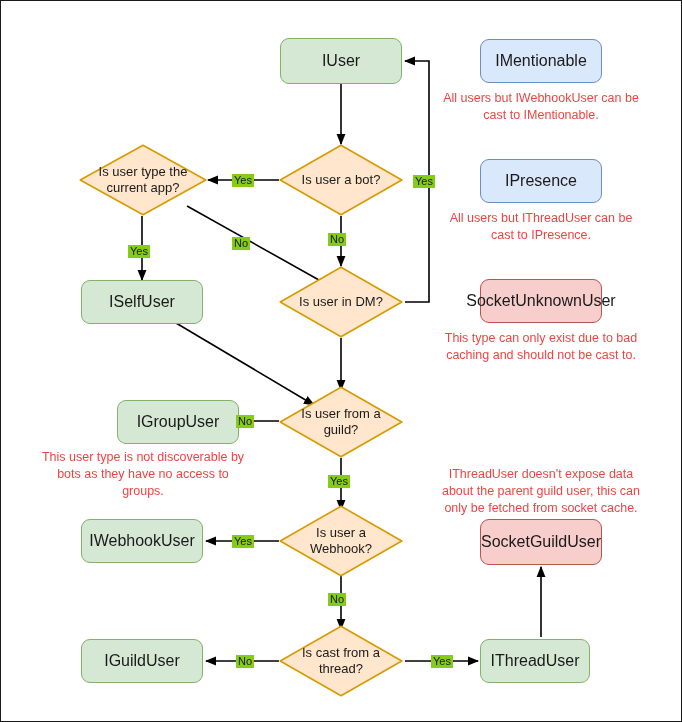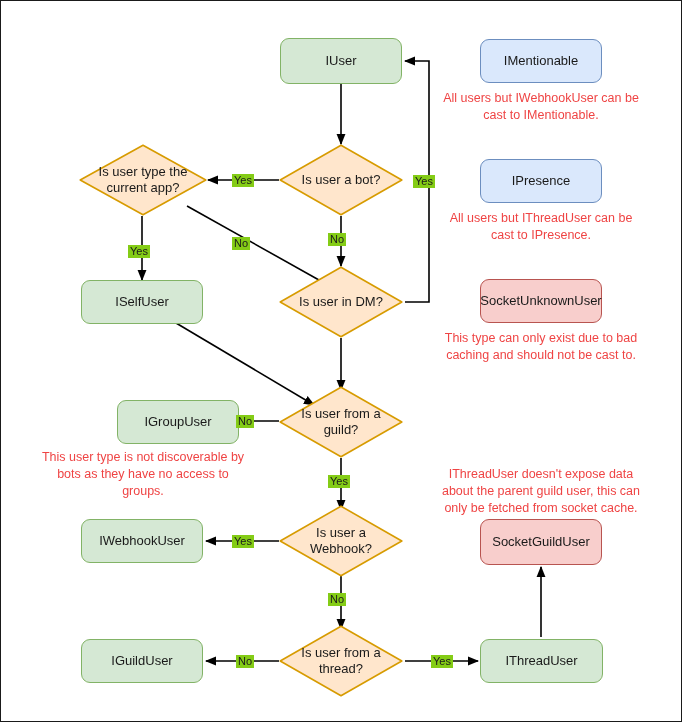--- a/index.html
+++ b/index.html
@@ -28,21 +28,21 @@
     height: 722px;
     pointer-events: none;
   }
   .node {
     position: absolute;
     box-sizing: border-box;
     display: flex;
     align-items: center;
     justify-content: center;
     text-align: center;
-    font-size: 13px;
+    font-size: 16px;
     line-height: 1.25;
     color: #1a1a1a;
     border-radius: 9px;
     border-width: 1.5px;
     border-style: solid;
     z-index: 3;
   }
   .node.green  { background: #d5e8d4; border-color: #82b366; }
   .node.blue   { background: #dae8fc; border-color: #6c8ebf; text-align: center; }
   .node.red    { background: #f8cecc; border-color: #b85450; }
@@ -150,21 +150,21 @@
   </div>
 
   <div class="node green" style="left:80px; top:518px; width:122px; height:44px;">
     <span>IWebhookUser</span>
   </div>
 
   <div class="node green" style="left:80px; top:638px; width:122px; height:44px;">
     <span>IGuildUser</span>
   </div>
 
-  <div class="node green" style="left:479px; top:638px; width:123px; height:44px;">
+  <div class="node green" style="left:479px; top:638px; width:110px; height:44px;">
     <span>IThreadUser</span>
   </div>
 
   <div class="node blue" style="left:479px; top:38px; width:122px; height:44px;">
     <span>IMentionable</span>
   </div>
 
   <div class="note" style="left:440px; top:89px; width:200px;">
     <span>All users but IWebhookUser can be cast to IMentionable.</span>
   </div>
@@ -229,21 +229,21 @@
     <svg class="shape" viewBox="0 0 124 72" preserveAspectRatio="none">
       <polygon points="62,1.2 122.8,36 62,70.8 1.2,36" fill="#ffe6cc" stroke="#d79b00" stroke-width="1.6" stroke-linejoin="round"></polygon>
     </svg>
     <div class="dlabel">Is user a Webhook?</div>
   </div>
 
   <div class="diamond" style="left:278px; top:624px; width:124px; height:72px;">
     <svg class="shape" viewBox="0 0 124 72" preserveAspectRatio="none">
       <polygon points="62,1.2 122.8,36 62,70.8 1.2,36" fill="#ffe6cc" stroke="#d79b00" stroke-width="1.6" stroke-linejoin="round"></polygon>
     </svg>
-    <div class="dlabel">Is user from a thread?</div>
+    <div class="dlabel">Is cast from a thread?</div>
   </div>
 
   <div class="edge-label" style="left:231px; top:173px;">Yes</div>
 
   <div class="edge-label" style="left:327px; top:232px;">No</div>
 
   <div class="edge-label" style="left:412px; top:174px;">Yes</div>
 
   <div class="edge-label" style="left:127px; top:244px;">Yes</div>
 

